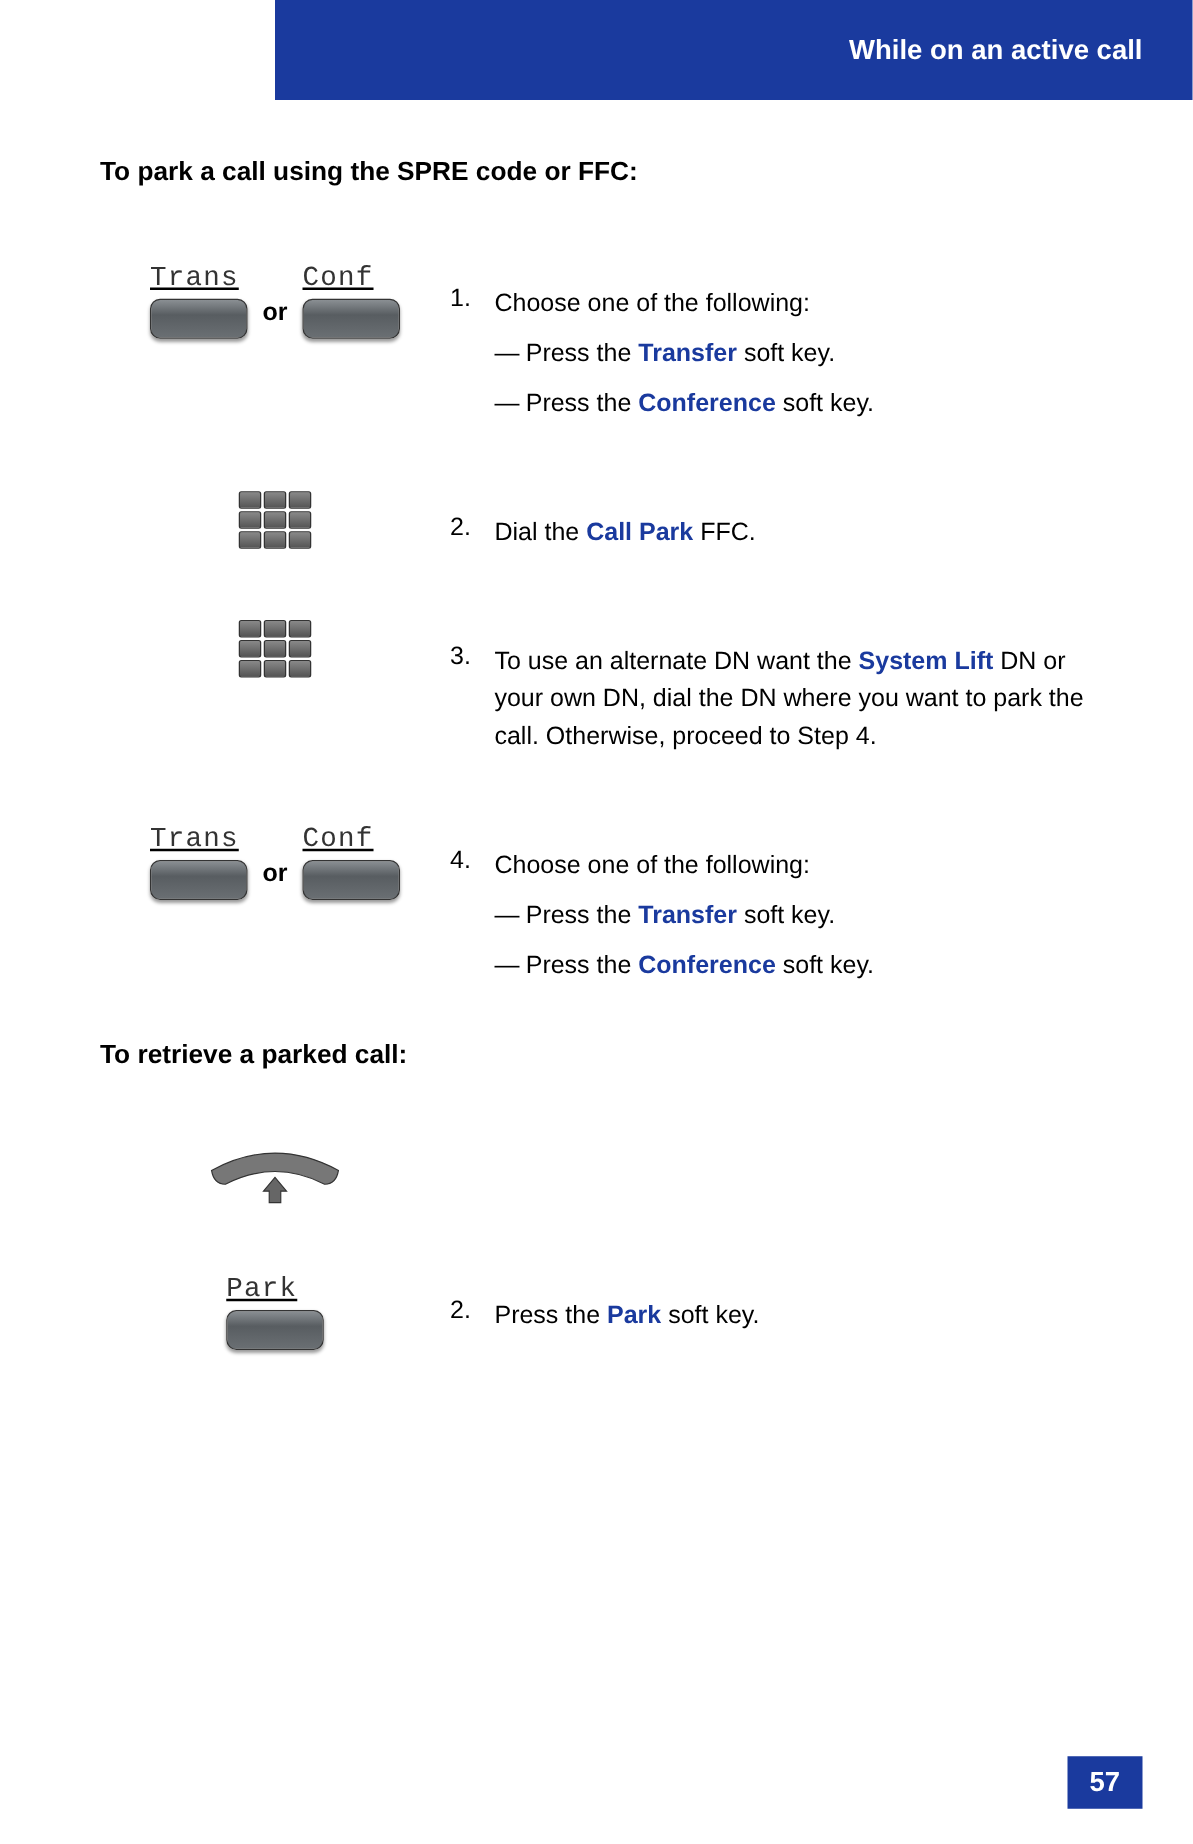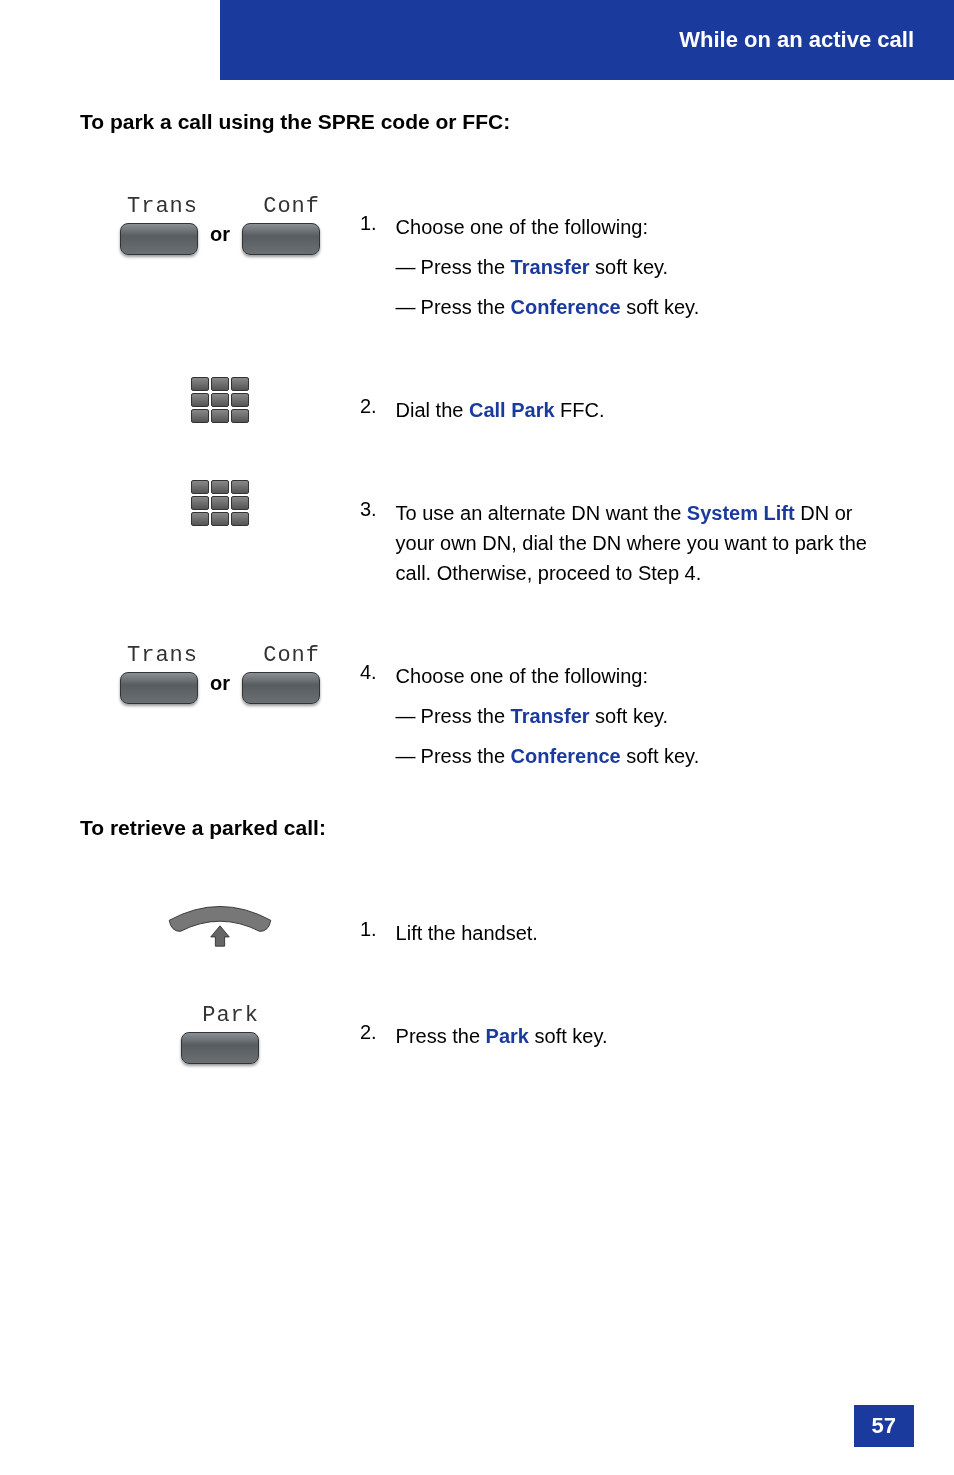--- a/index.html
+++ b/index.html
@@ -25,21 +25,21 @@
     justify-content: flex-end;
     padding-right: 40px;
   }
   .header-title {
     color: #fff;
     font-weight: bold;
     font-size: 22px;
   }
   .content {
     position: absolute;
-    top: 110px;
+    top: 126px;
     left: 80px;
     width: 810px;
   }
   .section-title {
     font-weight: bold;
     font-size: 21px;
     margin-bottom: 50px;
   }
   .step-row {
     display: flex;
@@ -76,22 +76,23 @@
   .dash { display: inline-block; width: 25px; text-indent: 0; }
   .term { color: #1a3a9e; font-weight: bold; }
   .softkey-group {
     display: flex;
     align-items: center;
     gap: 8px;
   }
   .softkey {
     display: flex;
     flex-direction: column;
-    align-items: flex-end;
+    align-items: flex-start;
     gap: 4px;
+    text-decoration: underline;
   }
   .softkey-label {
     font-family: "Courier New", monospace;
     font-size: 22px;
     letter-spacing: 1px;
     color: #333;
   }
   .softkey-btn {
     width: 78px;
     height: 32px;
@@ -252,26 +253,20 @@
 
   <div class="step-row">
     <div class="icon-col">
       <div class="handset-icon">
         <svg width="130" height="52" viewBox="0 0 130 52">
           <path d="M10 22 Q65 -8 120 22 Q118 34 108 34 Q65 12 22 34 Q12 34 10 22 Z" fill="#777" stroke="#333" stroke-width="1"></path>
           <path d="M65 28 L55 40 L60 40 L60 50 L70 50 L70 40 L75 40 Z" fill="#666" stroke="#333" stroke-width="1"></path>
         </svg>
       </div>
     </div>
-    <div class="text-col">
-      <span class="step-num">1.</span>
-      <span class="step-body">
-        <span>Lift the handset.</span>
-      </span>
-    </div>
   </div>
 
   <div class="step-row">
     <div class="icon-col">
       <div class="softkey">
         <span class="softkey-label">Park</span>
         <div class="softkey-btn"></div>
       </div>
     </div>
     <div class="text-col">

